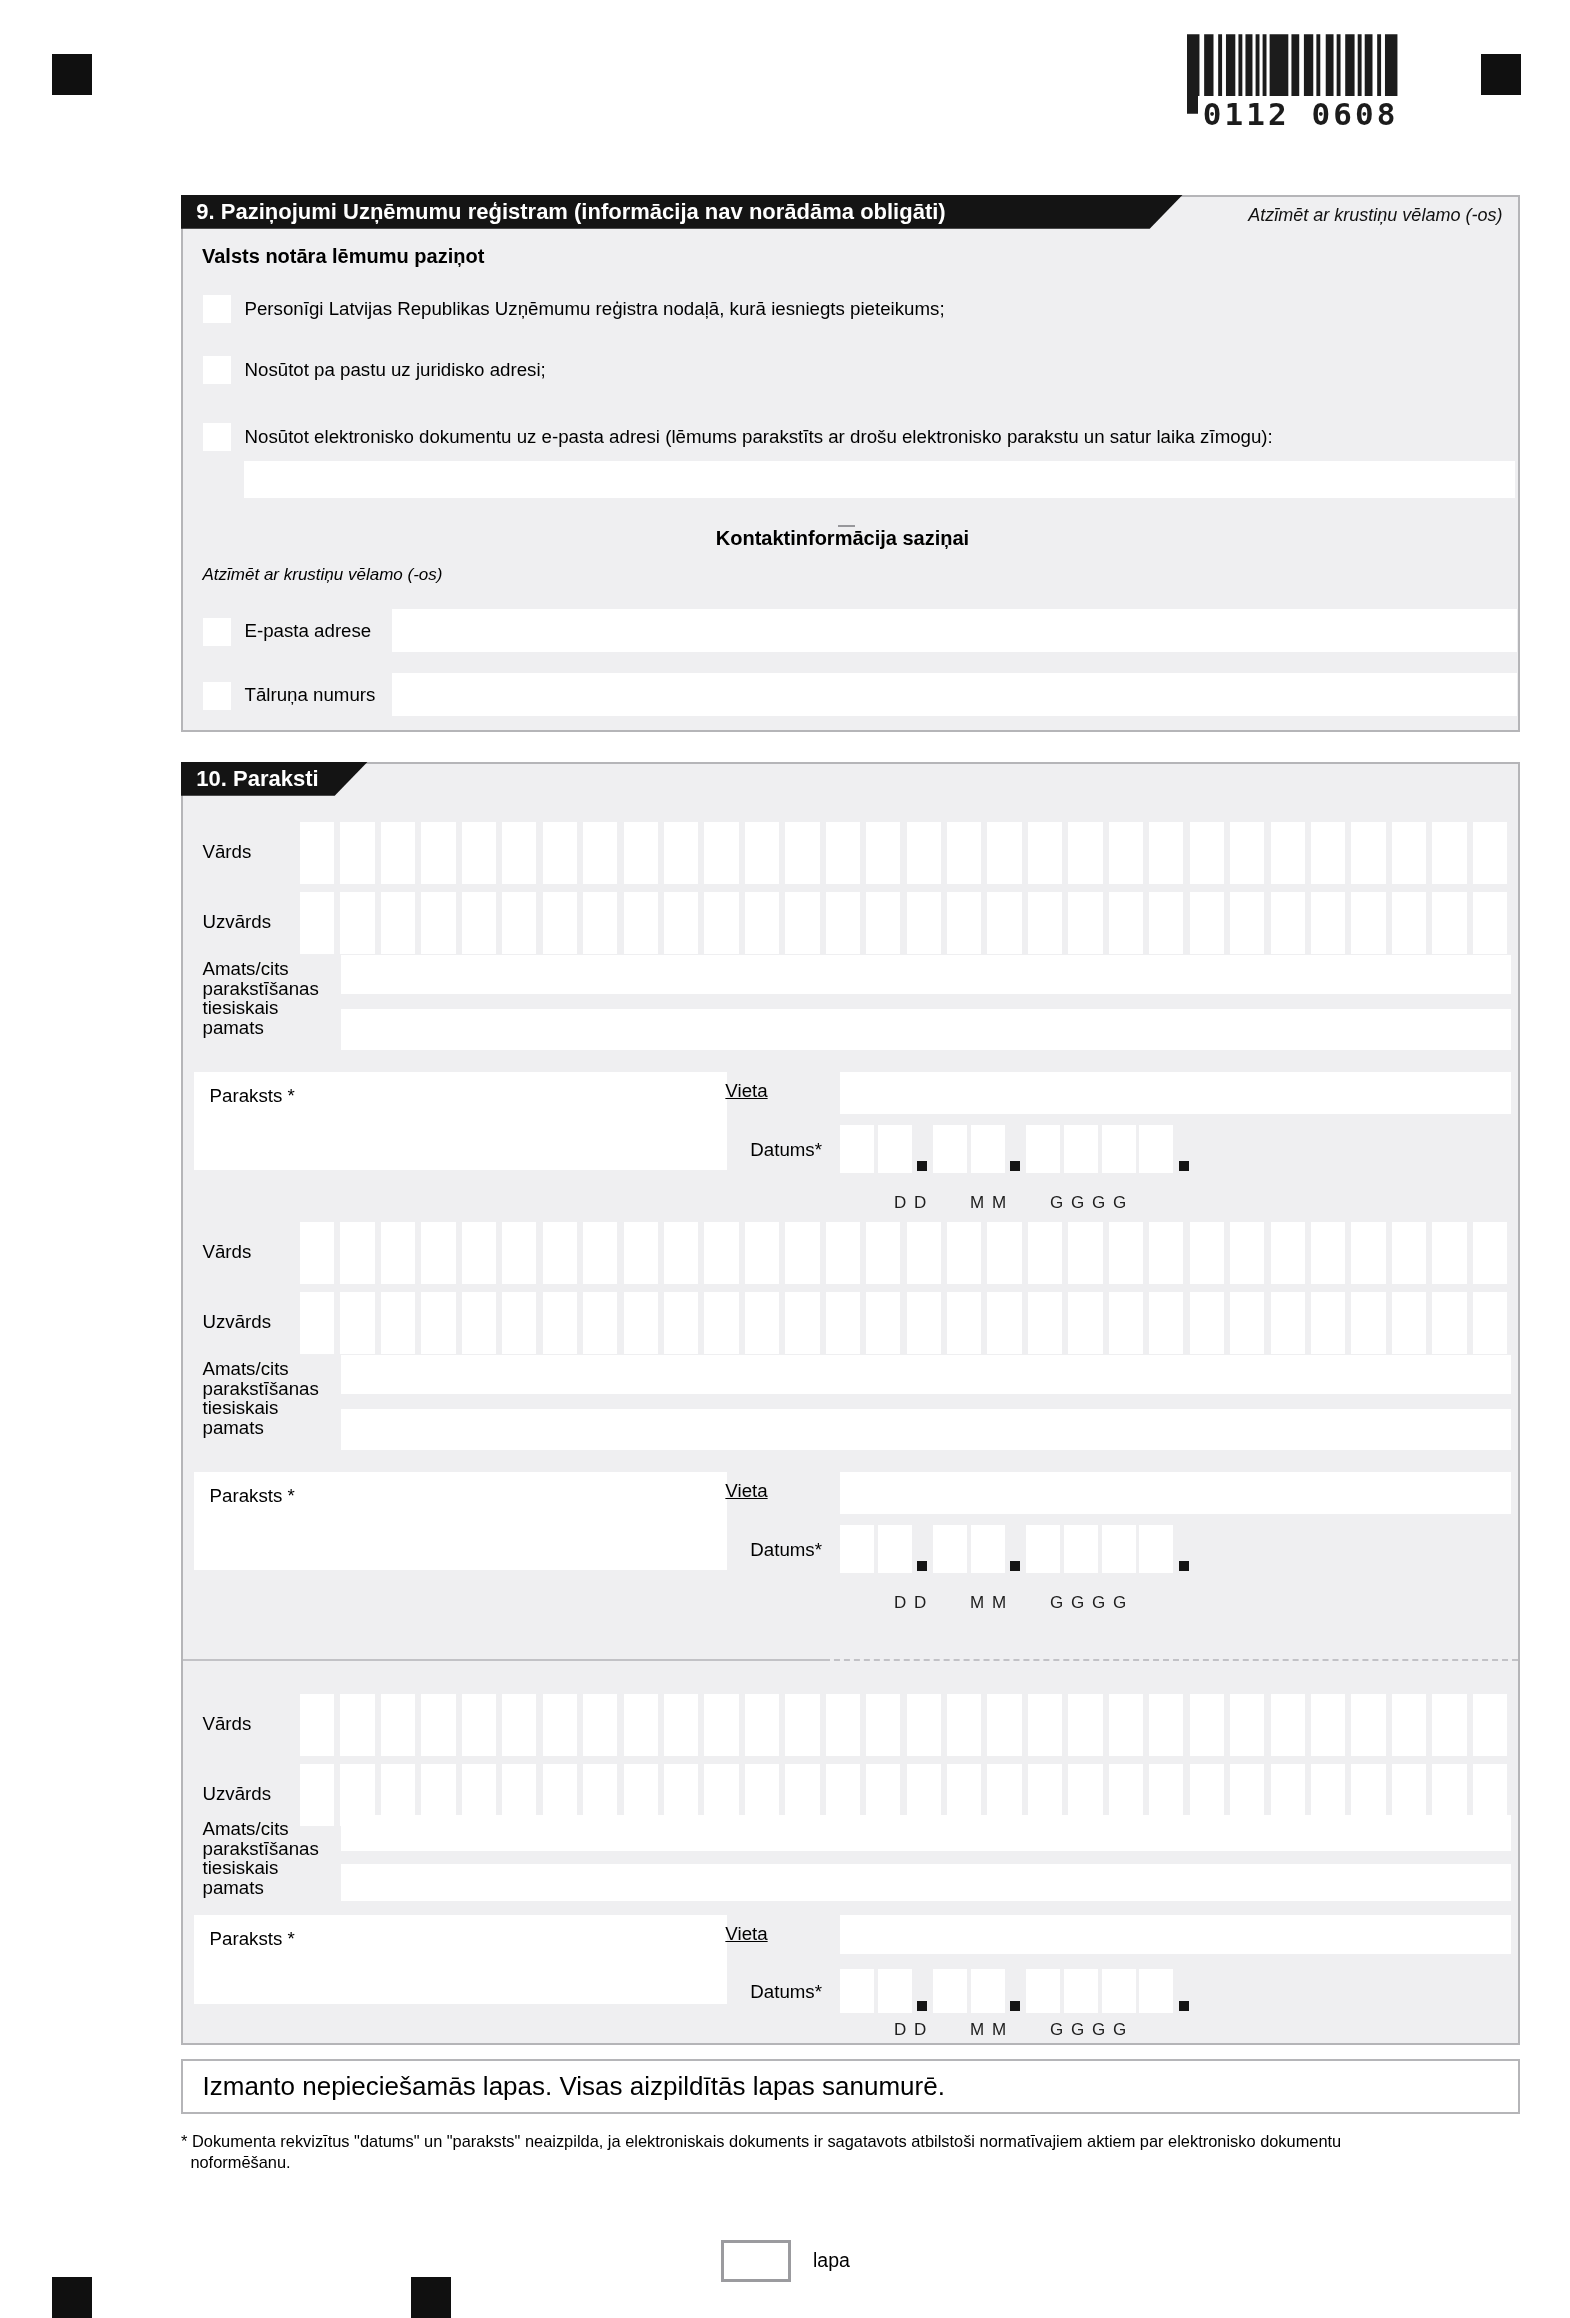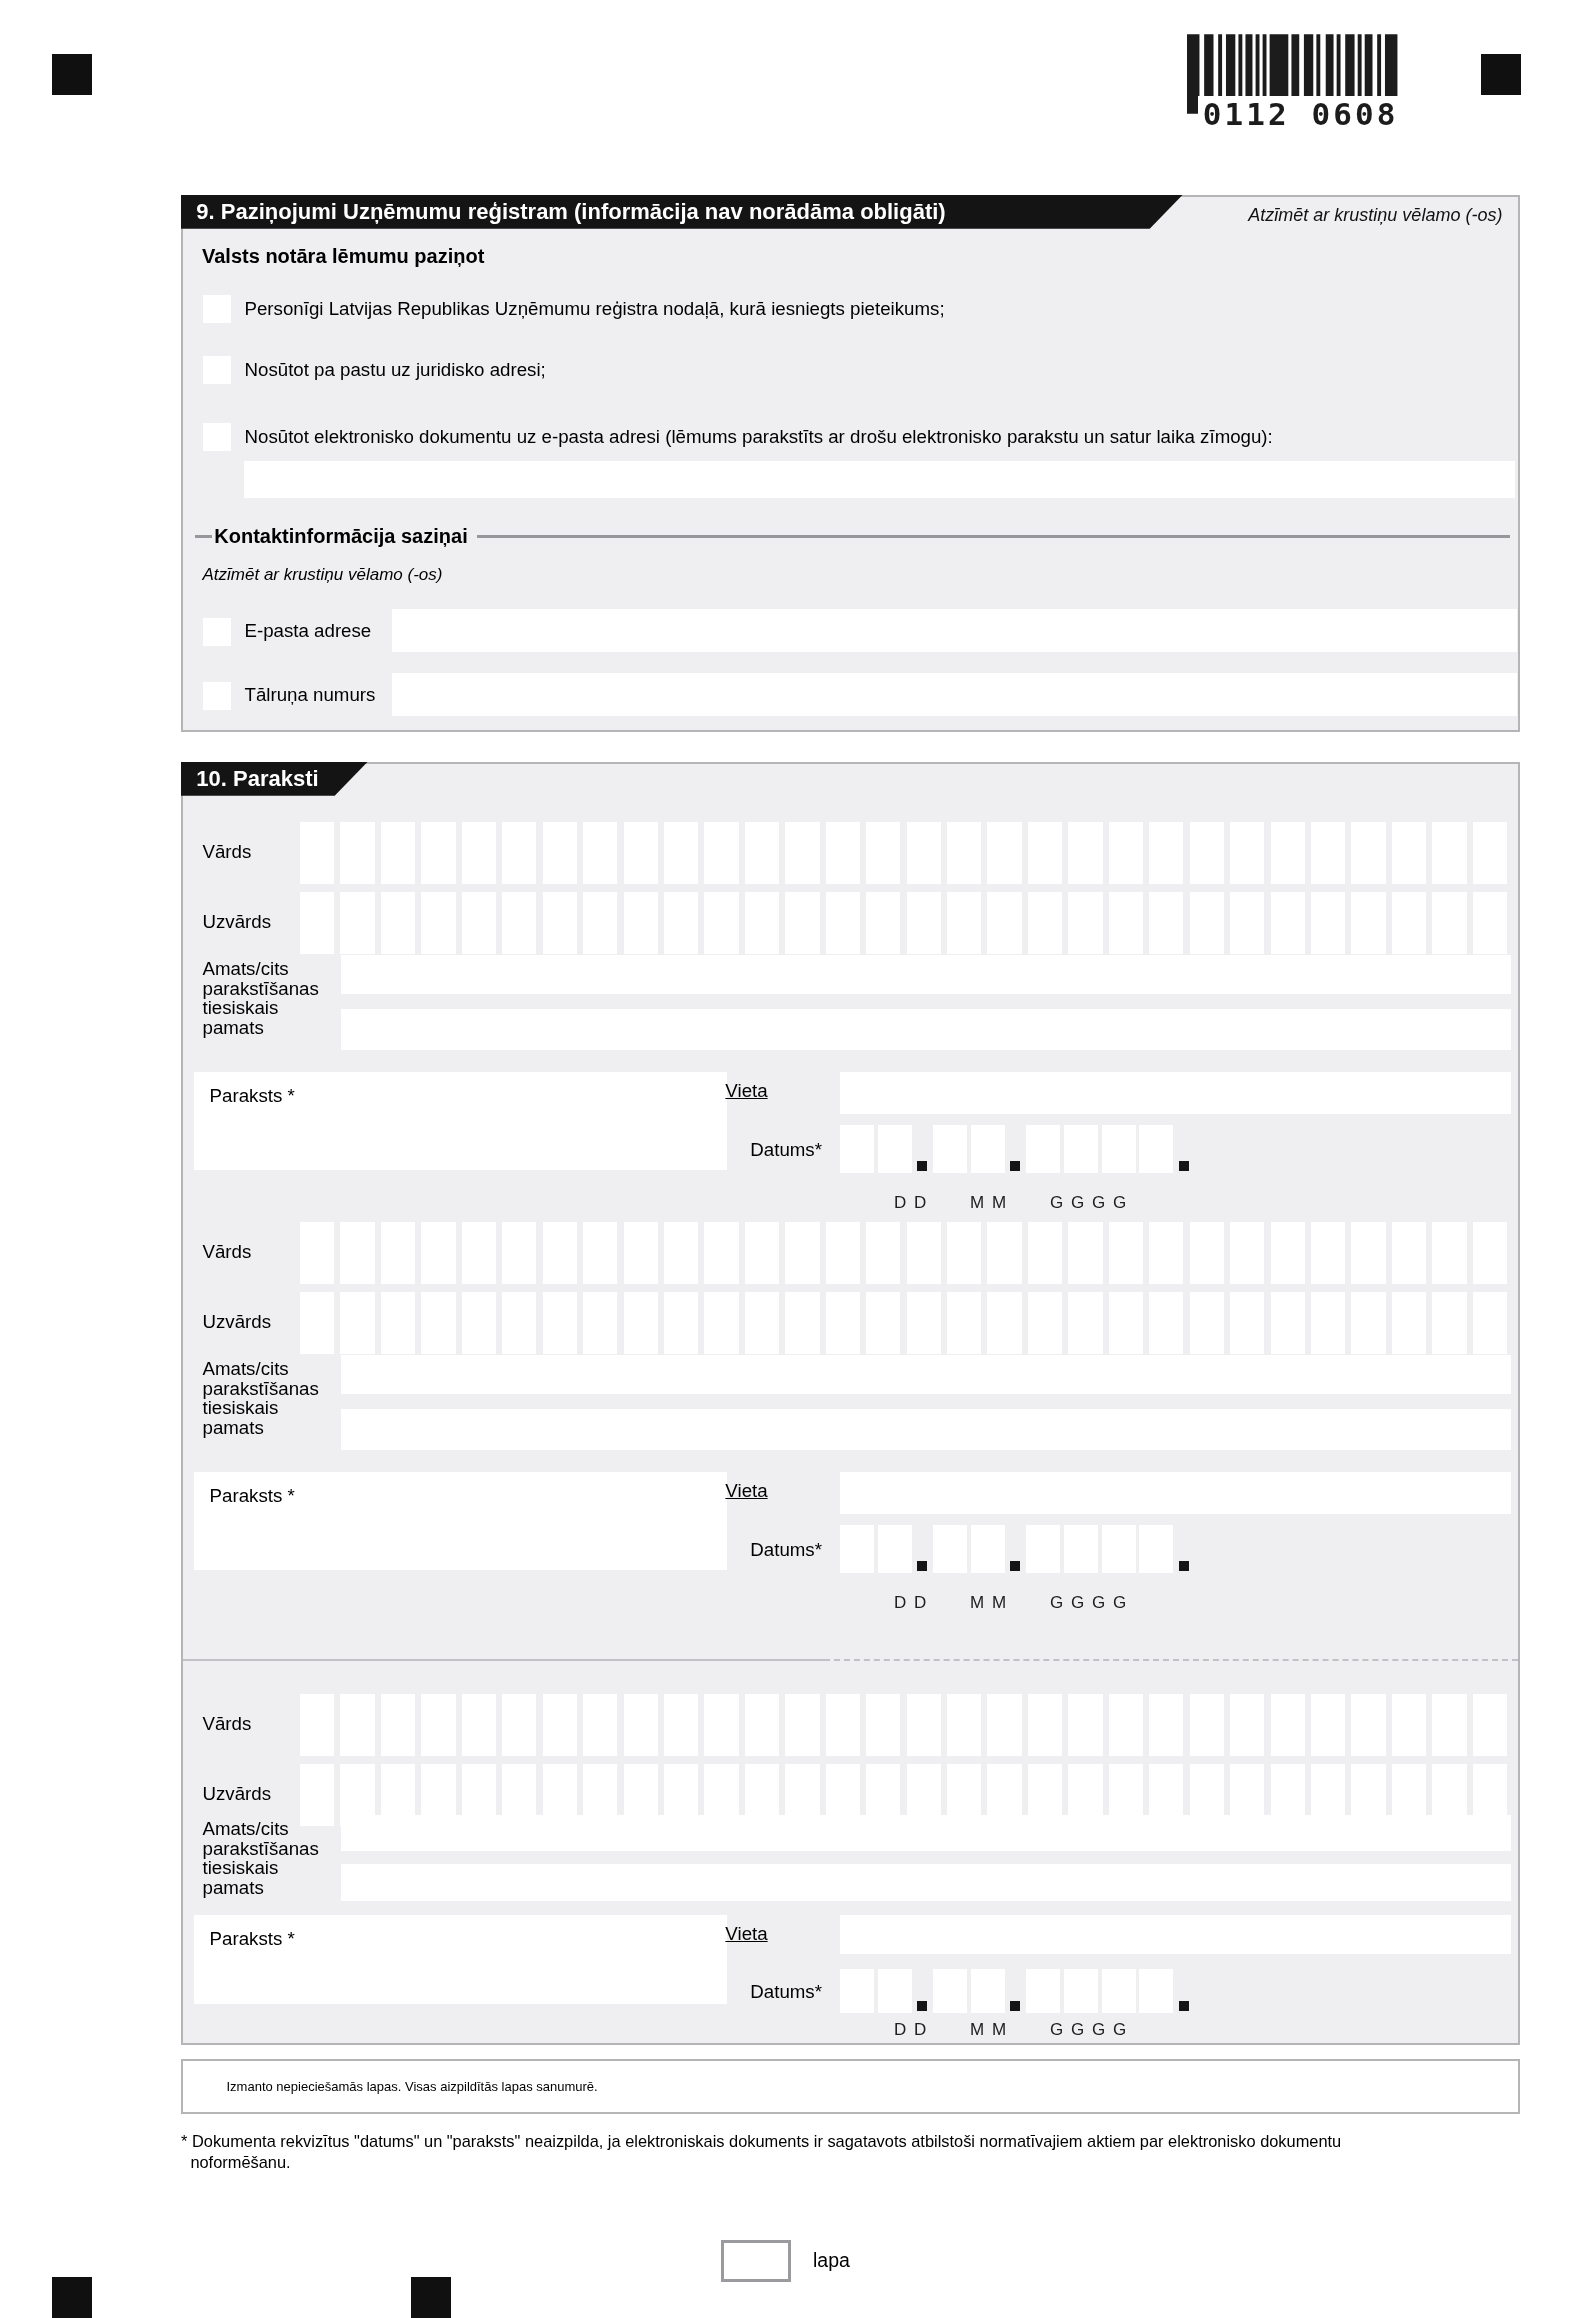--- a/index.html
+++ b/index.html
@@ -37,21 +37,21 @@
 
   
   .s9-subhead{position:absolute;left:19px;top:48px;font-weight:bold;font-size:20px;}
   .opt{position:absolute;left:19.5px;display:flex;align-items:center;}
   .opt1{top:98px;} .opt2{top:159px;} .opt3{top:226px;}
   .checkbox{width:28px;height:28px;background:#fff;flex:0 0 auto;}
   .opt-label{margin-left:14px;font-size:18.7px;line-height:22px;max-width:1217px;}
   .field{background:#fff;border:none;outline:none;font-size:20px;font-family:inherit;
     box-sizing:border-box;padding:0 7.8px;}
   .email-doc-field{position:absolute;left:61px;top:264px;width:1271px;height:37px;}
-  .contact-head{position:absolute;left:12px;top:328px;width:1326px;display:flex;align-items:center;}
+  .contact-head{position:absolute;left:0;top:328px;width:1326px;display:flex;align-items:center;flex-direction:column;}
   .contact-line-a{width:17px;height:2.3px;background:#97979b;}
   .contact-title{font-weight:bold;font-size:20px;margin:0 9.4px 0 2.3px;white-space:nowrap;}
   .contact-line-b{flex:1;height:2.3px;background:#97979b;margin-right:11px;}
   .s9-hint2{position:absolute;left:19.5px;top:368px;font-style:italic;font-size:17px;}
   .crow{position:absolute;left:19.5px;display:flex;align-items:center;}
   .crow1{top:412px;} .crow2{top:476px;}
   .crow .checkbox{margin-top:3.1px;}
   .crow-label{width:147px;margin-left:14px;font-size:18.7px;}
   .crow .field{width:1125px;height:43px;}
 
@@ -91,21 +91,21 @@
   .compact .dcell{height:44px;}
   .compact .date-sub{top:326px;}
 
   .block-sep{position:absolute;left:0;top:895px;width:100%;display:flex;}
   .sep-solid{width:48%;border-top:2.3px solid #c2c2c6;}
   .sep-dash{flex:1;border-top:2.3px dashed #c2c2c6;}
 
   
   .sheets-note-box{position:absolute;left:181px;top:2059px;width:1339px;height:55px;background:#fff;
     border:2.3px solid #b5b5b8;box-sizing:border-box;display:flex;align-items:center;padding-left:19.5px;}
-  .sheets-note{font-size:13px;margin-left:24px;}
+  .sheets-note{font-size:26px;}
   .footnote{position:absolute;left:181px;top:2131px;width:1221px;font-size:16.4px;line-height:21px;
     text-indent:-9.4px;padding-left:9.4px;}
   .lapa-box{position:absolute;left:721px;top:2240px;width:70px;height:42px;background:#fff;
     border:3.1px solid #9b9b9f;box-sizing:border-box;}
   .lapa-label{position:absolute;left:813px;top:2249px;font-size:19.5px;}
 </style>
 </head>
 <body>
 
 <div class="page">

